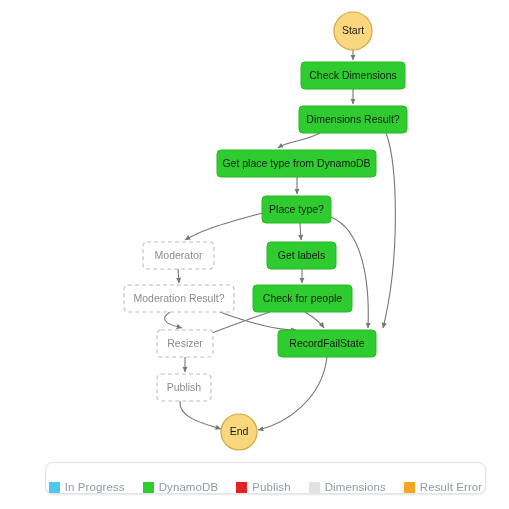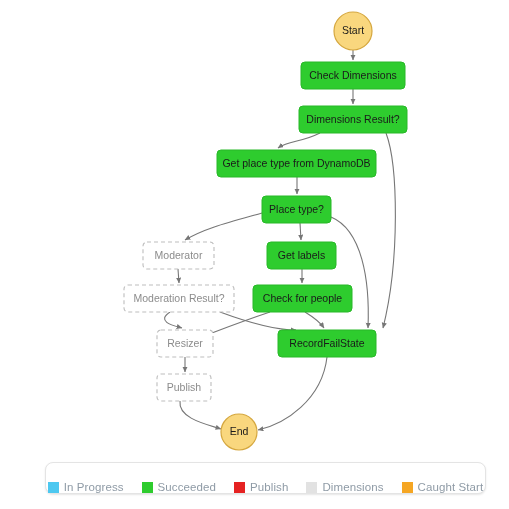--- a/index.html
+++ b/index.html
@@ -165,29 +165,29 @@
       </g>
   </svg>
 
   <div id="legend">
       <div class="legend-item">
         <span class="legend-swatch" style="background: rgb(77, 200, 240);"></span>
         <span class="legend-text">In Progress</span>
       </div>
       <div class="legend-item">
         <span class="legend-swatch" style="background: rgb(46, 204, 46);"></span>
-        <span class="legend-text">Succeeded</span>
+        <span class="legend-text">DynamoDB</span>
       </div>
       <div class="legend-item">
         <span class="legend-swatch" style="background: rgb(229, 34, 34);"></span>
         <span class="legend-text">Publish</span>
       </div>
       <div class="legend-item">
         <span class="legend-swatch" style="background: rgb(226, 226, 226);"></span>
         <span class="legend-text">Dimensions</span>
       </div>
       <div class="legend-item">
         <span class="legend-swatch" style="background: rgb(245, 166, 35);"></span>
-        <span class="legend-text">Caught Start</span>
+        <span class="legend-text">Result Error</span>
       </div>
     </div>
 
 </div>
 
 </body></html>

